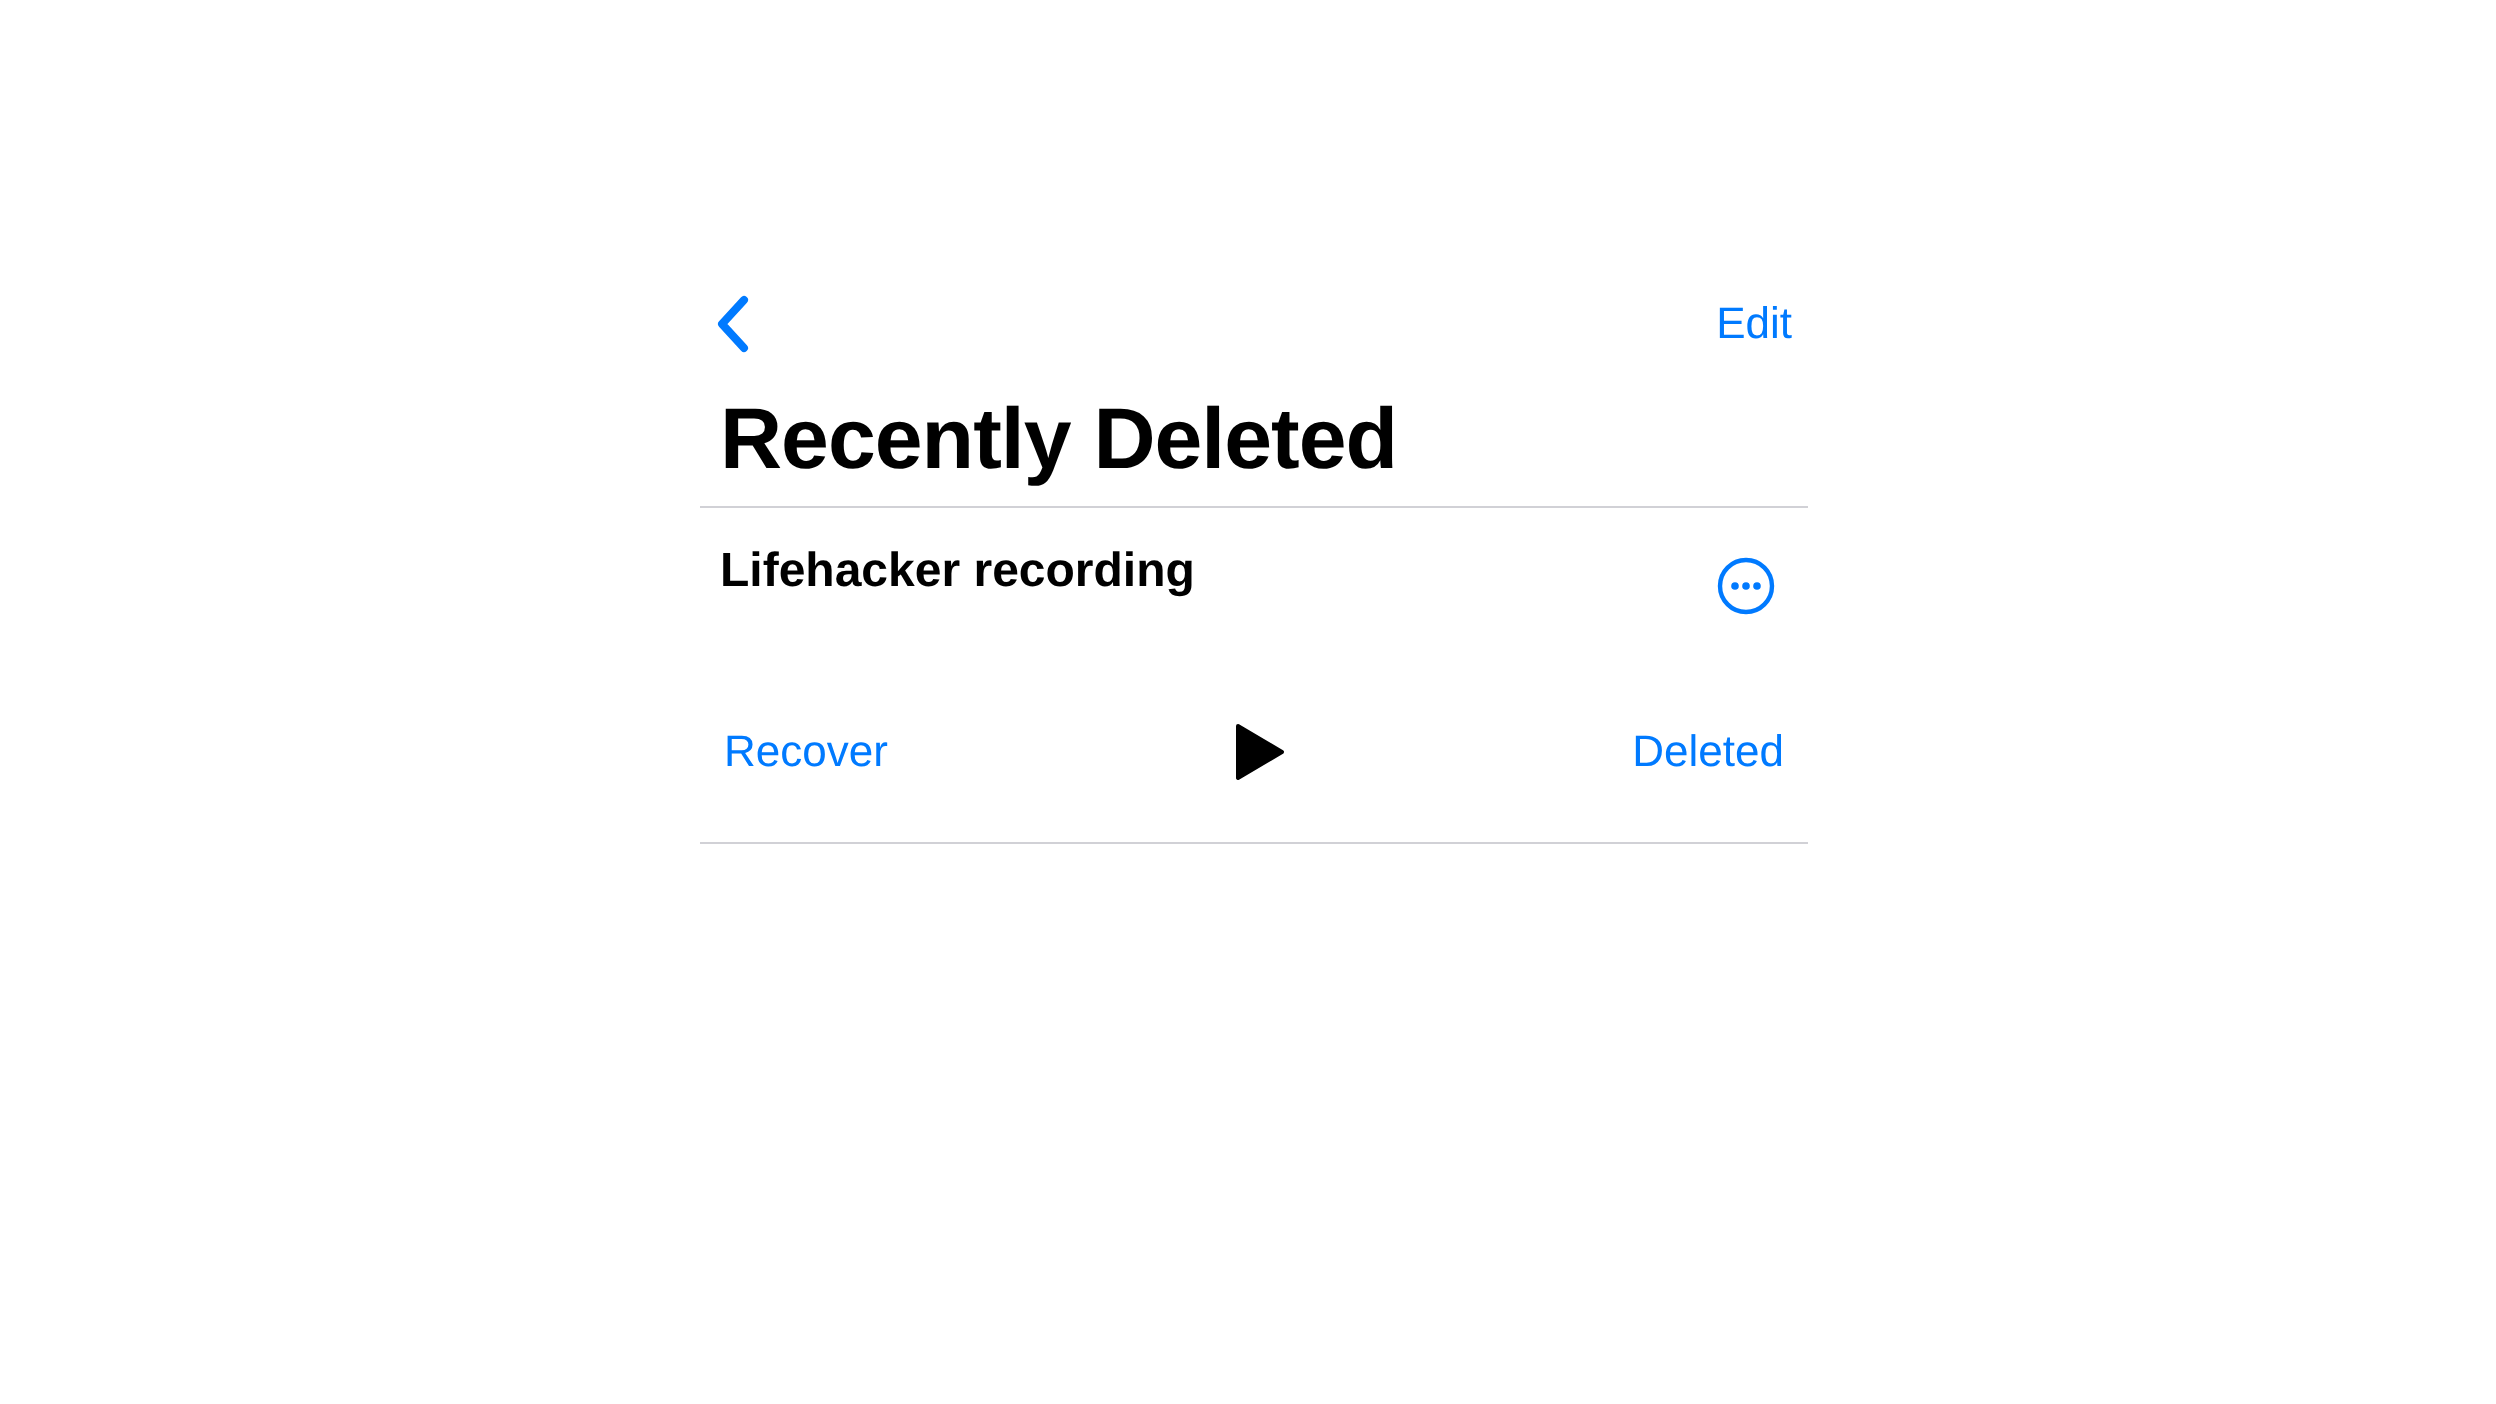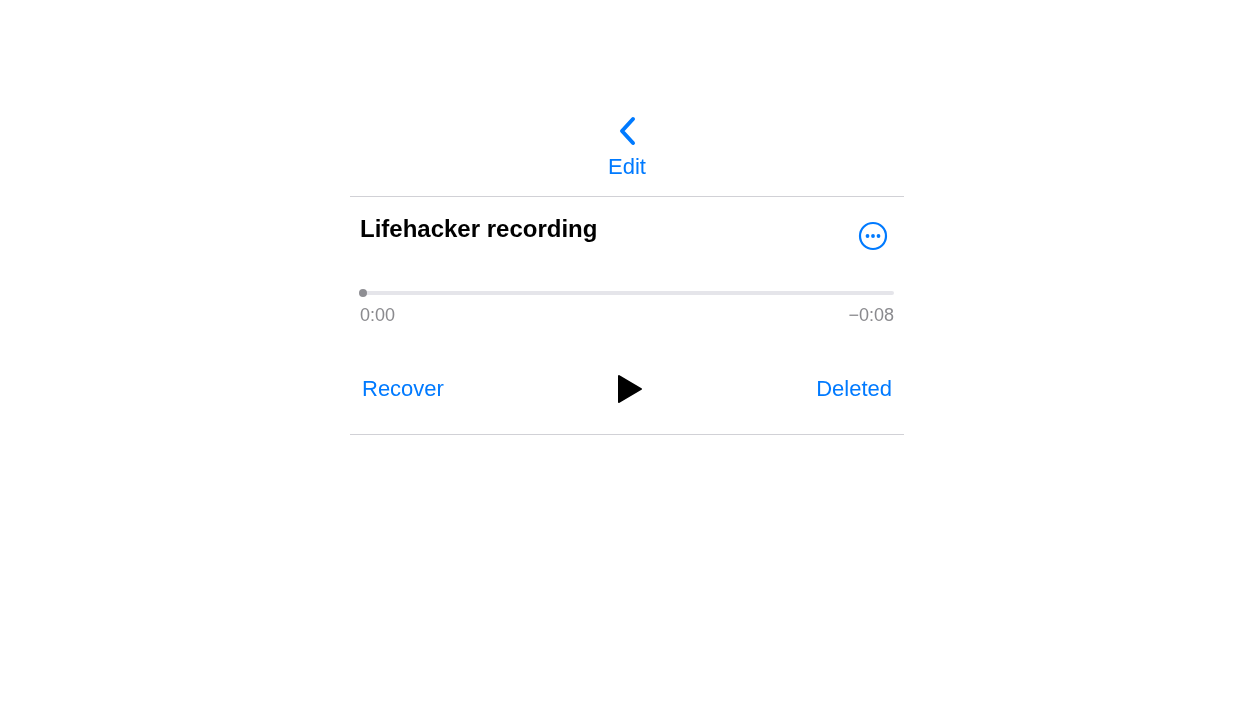--- a/index.html
+++ b/index.html
@@ -16,25 +16,24 @@
     }
     .container {
       position: absolute;
       left: 350px;
       top: 140px;
       width: 554px;
     }
     .nav-bar {
       display: flex;
       align-items: center;
-      justify-content: flex-end;
+      justify-content: space-between;
       height: 44px;
       margin-bottom: 12px;
       padding: 0 4px;
-      flex-direction: column;
     }
     .back-button {
       cursor: pointer;
       display: flex;
       align-items: center;
       padding: 4px;
     }
     .edit-button {
       color: #007aff;
       font-size: 22px;
@@ -138,48 +137,40 @@
 
   <div class="nav-bar">
     <div class="back-button">
       <svg width="17" height="30" viewBox="0 0 17 30" fill="none">
         <path d="M14 3 L3 15 L14 27" stroke="#007aff" stroke-width="4" stroke-linecap="round" stroke-linejoin="round"></path>
       </svg>
     </div>
     <div class="edit-button">Edit</div>
   </div>
 
+  <h1 class="page-title">Recently Deleted</h1>
 
   <hr class="divider">
 
   <div class="recording-item">
 
     <div class="recording-header">
       <div class="recording-info">
         <div class="recording-title">Lifehacker recording</div>
       </div>
       <div class="more-button">
         <svg width="30" height="30" viewBox="0 0 30 30">
           <circle cx="15" cy="15" r="13" fill="none" stroke="#007aff" stroke-width="2.2"></circle>
           <circle cx="9.5" cy="15" r="1.9" fill="#007aff"></circle>
           <circle cx="15" cy="15" r="1.9" fill="#007aff"></circle>
           <circle cx="20.5" cy="15" r="1.9" fill="#007aff"></circle>
         </svg>
       </div>
     </div>
 
-    <div class="scrubber-area">
-      <div class="scrubber-track">
-        <div class="scrubber-knob"></div>
-      </div>
-      <div class="time-labels">
-        <span>0:00</span>
-        <span>−0:08</span>
-      </div>
-    </div>
 
     <div class="controls">
       <div class="recover-button">Recover</div>
       <div class="play-button">
         <svg width="26" height="30" viewBox="0 0 26 30">
           <path d="M2 2 L24 15 L2 28 Z" fill="#000000" stroke="#000000" stroke-width="2" stroke-linejoin="round"></path>
         </svg>
       </div>
       <div class="delete-button">Deleted</div>
     </div>

